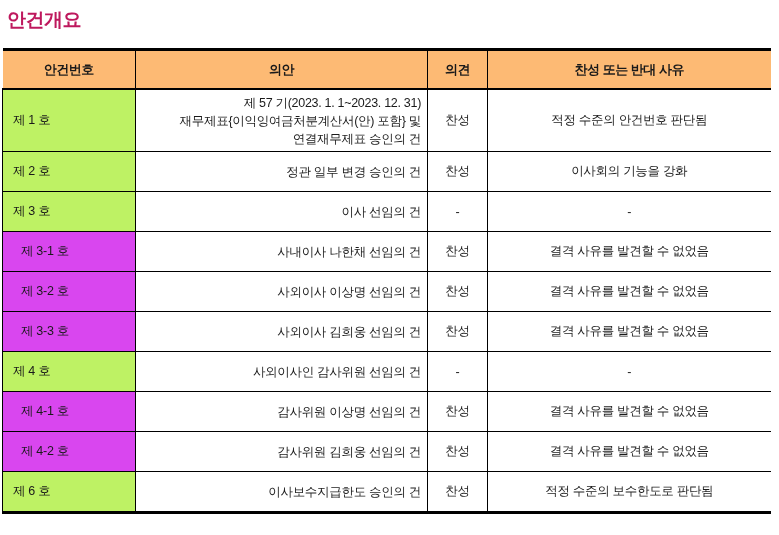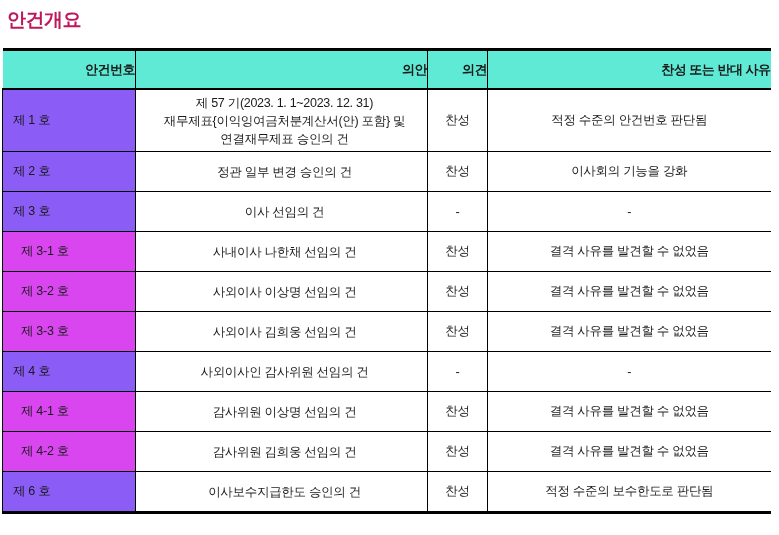--- a/index.html
+++ b/index.html
@@ -25,49 +25,49 @@
   table.agenda {
     border-collapse: collapse;
     table-layout: fixed;
     margin: 17px 0 0 2px;
     width: 768px;
     font-size: 12.5px;
   }
   th {
     border-top: 3px solid #000;
     border-bottom: 2px solid #000;
-    background: #5eead4;
+    background: #fdba74;
     font-weight: bold;
     font-size: 13px;
     height: 37px;
-    text-align: right;
+    text-align: center;
     vertical-align: middle;
     padding: 0;
     letter-spacing: -0.5px;
   }
   th + th { border-left: 1px solid #000; }
   td {
     border-bottom: 1px solid #000;
     height: 39px;
     vertical-align: middle;
     padding: 0;
     letter-spacing: -0.3px;
   }
   td + td { border-left: 1px solid #000; }
   td.no {
     border-left: 1px solid #000;
     padding-left: 10px;
     text-align: left;
   }
-  tr.main td.no { background: #8b5cf6; }
+  tr.main td.no { background: #bef264; }
   tr.sub  td.no { background: #d946ef; padding-left: 18px; }
   td.bill {
     padding-left: 12px;
     padding-right: 6px;
-    text-align: center;
+    text-align: right;
     white-space: pre-line;
     line-height: 18px;
     margin-left: 10px;
   }
   td.opinion, td.reason { text-align: center; }
   tr.first td { height: 61px; }
   tr.last td { border-bottom: 3px solid #000; }
 </style>
 </head>
 <body>

